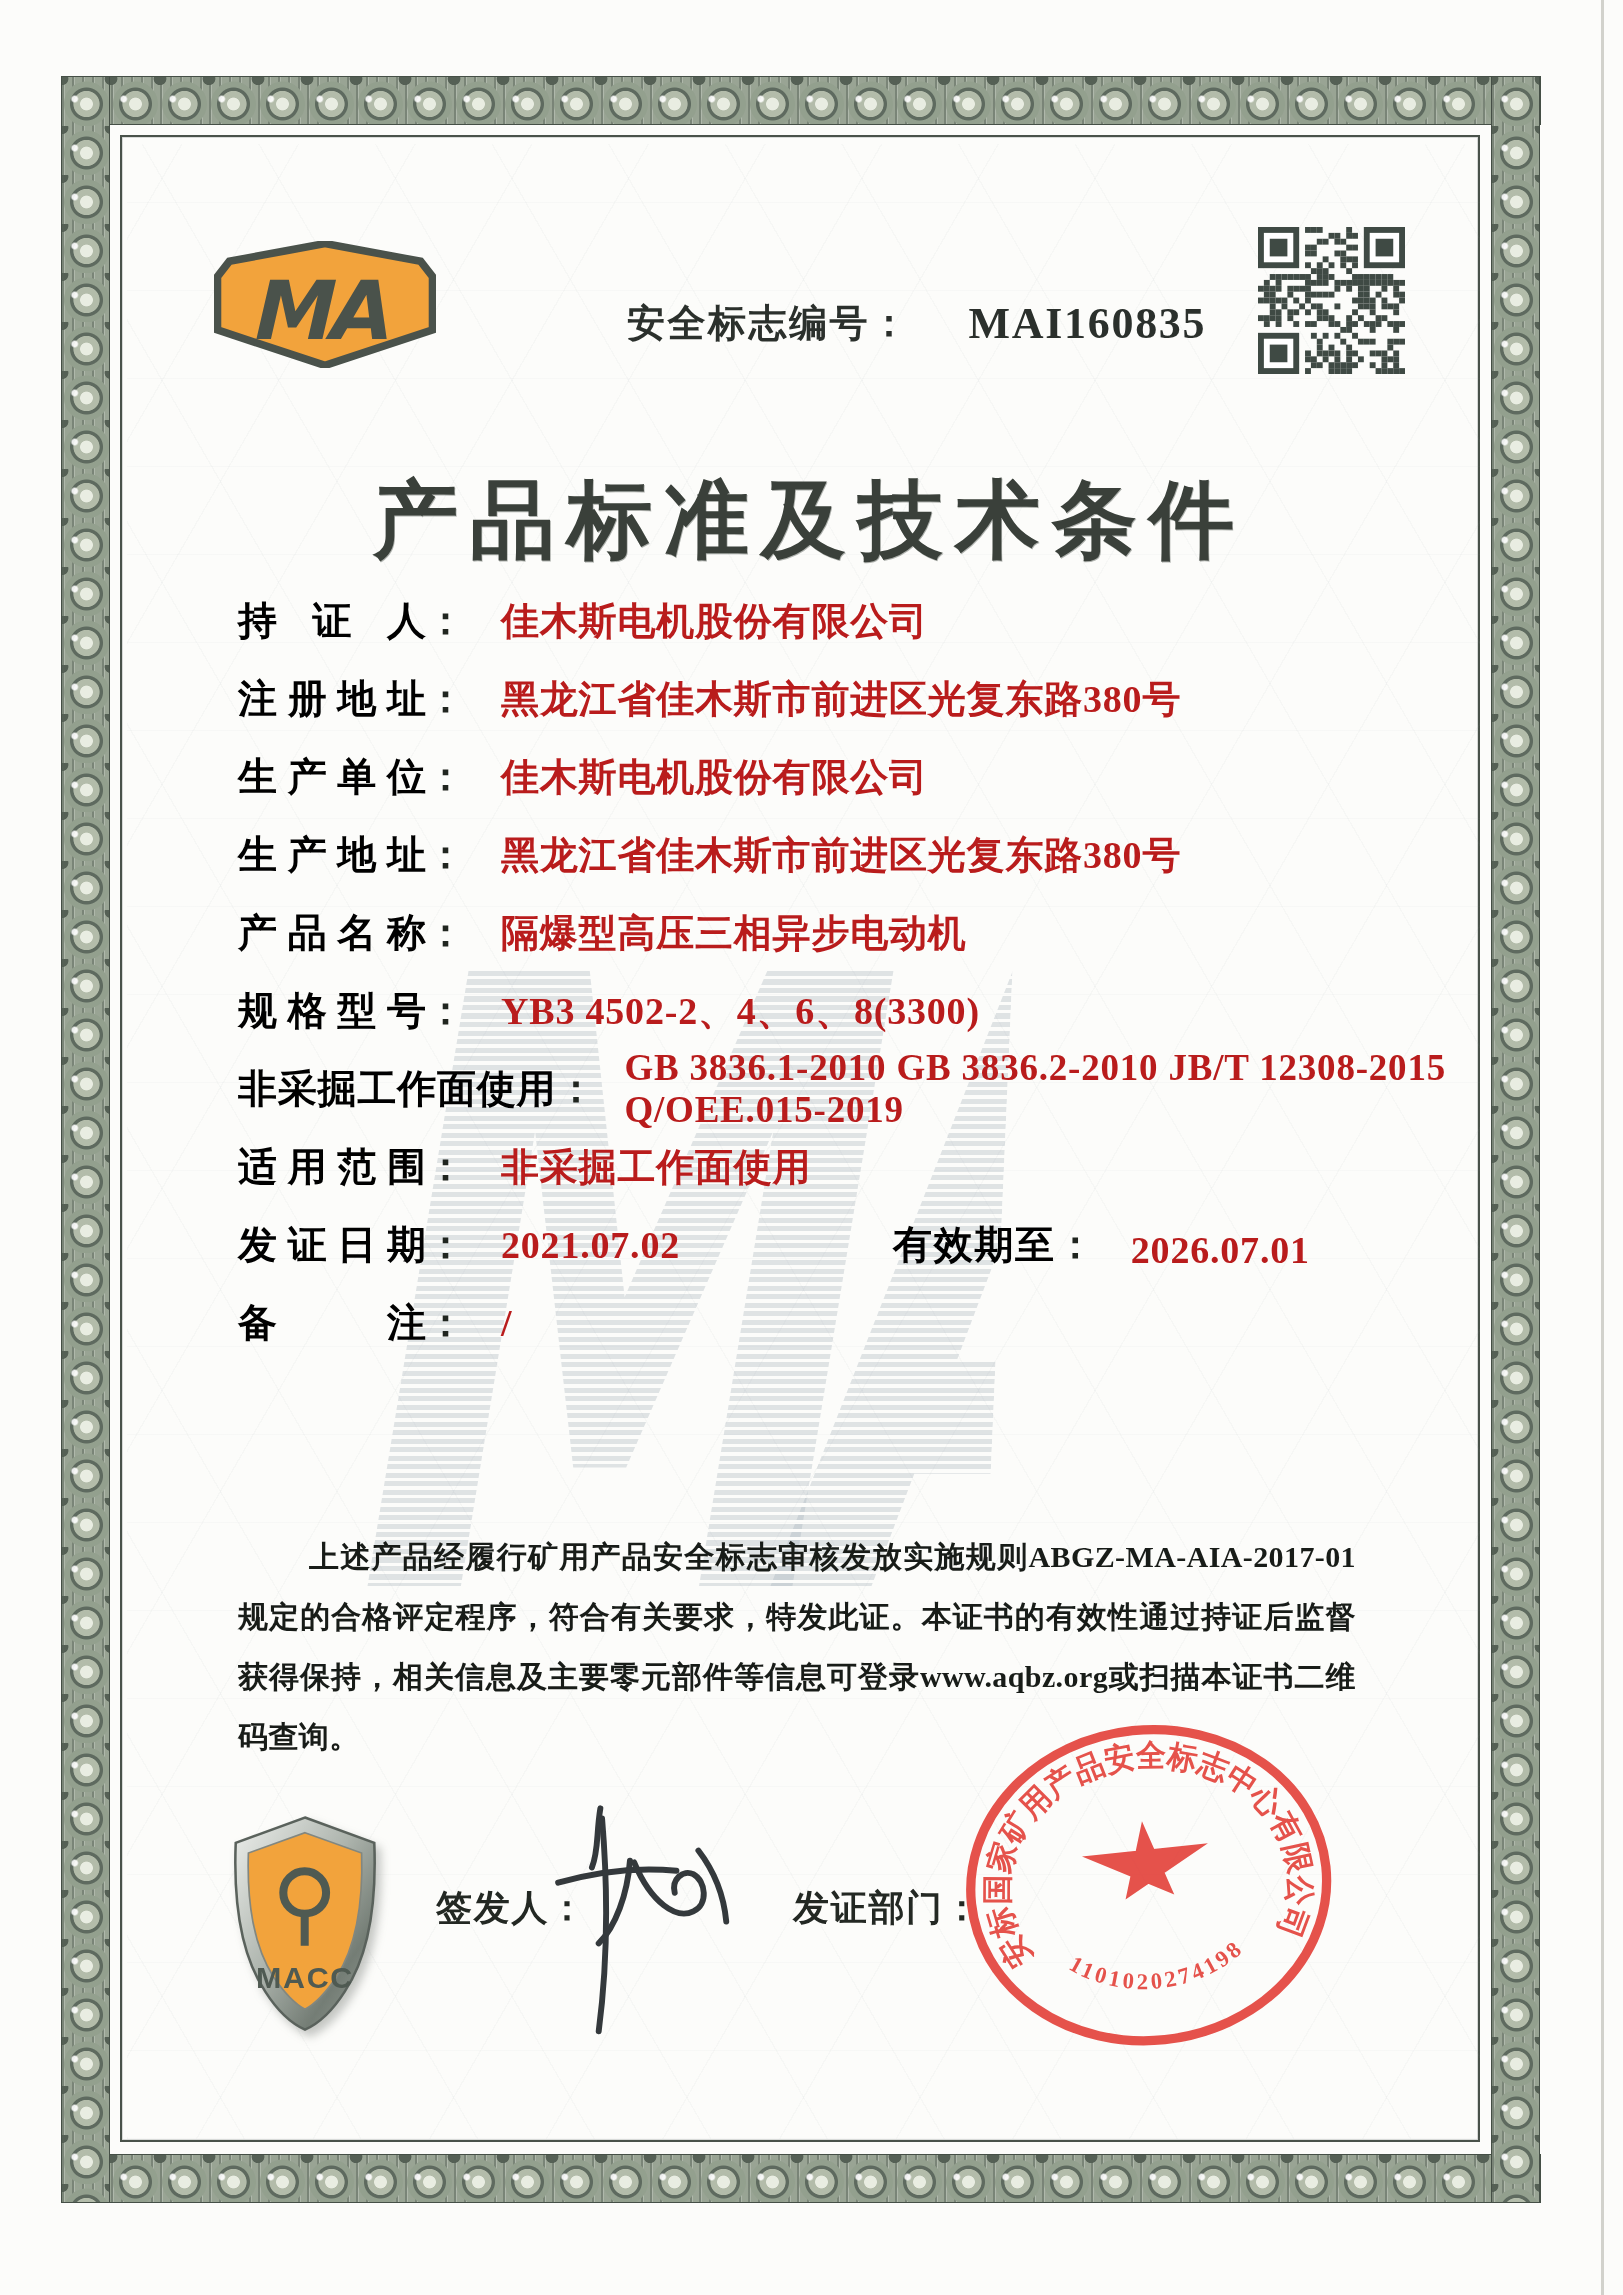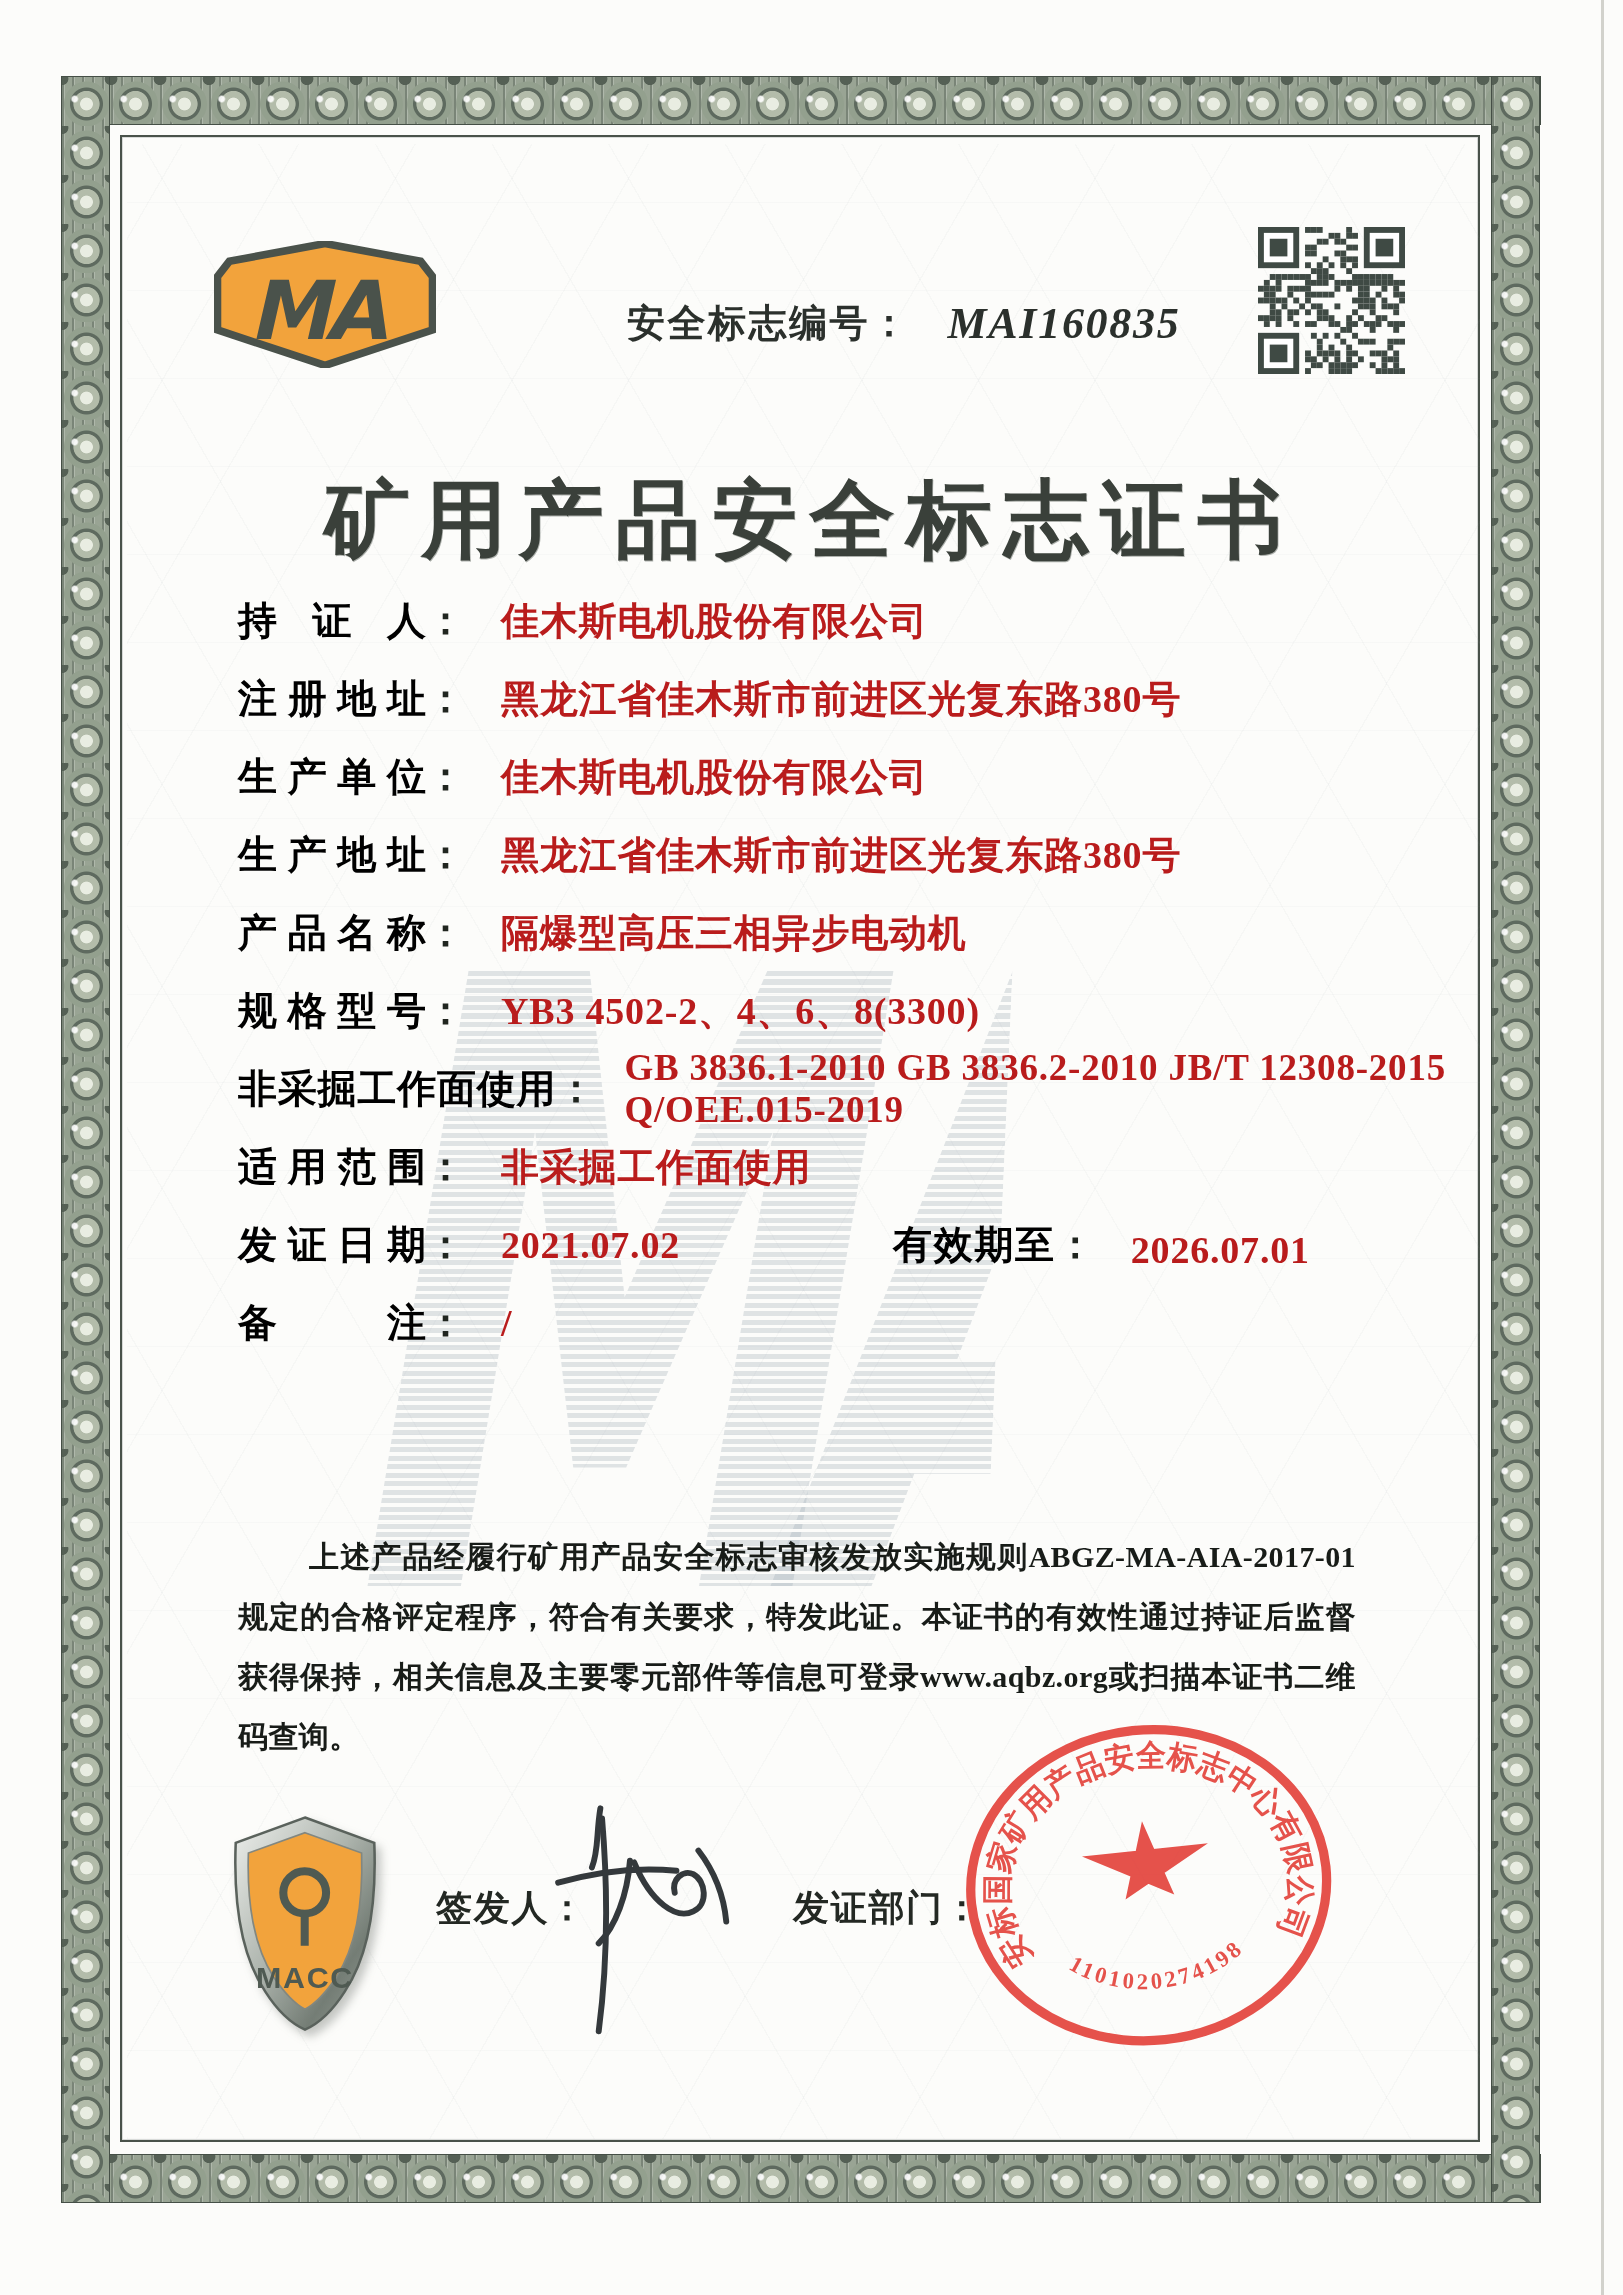--- a/index.html
+++ b/index.html
@@ -44,21 +44,21 @@
     transform:scaleX(.62) skewX(-4deg);transform-origin:left top;
     -webkit-mask-image:repeating-linear-gradient(0deg,#000 0 5px,rgba(0,0,0,0) 5px 8.5px);
             mask-image:repeating-linear-gradient(0deg,#000 0 5px,rgba(0,0,0,0) 5px 8.5px);
     user-select:none;
   }
   .edge-line{position:absolute;left:1601px;top:0;width:2.5px;height:2295px;background:#d2d2cc;}
   
   .badge{position:absolute;left:214px;top:241px;width:222px;height:127px;}
   .number-line{position:absolute;left:627px;top:298px;height:51px;display:flex;align-items:center;}
   .number-label{font-size:38px;font-weight:bold;color:#2B302C;letter-spacing:2.5px;}
-  .number-value{font-family:"Liberation Serif","DejaVu Serif",serif;font-size:44px;font-weight:bold;color:#2B302C;margin-left:37px;letter-spacing:1.7px;font-style:italic;}
+  .number-value{font-family:"Liberation Serif","DejaVu Serif",serif;font-size:44px;font-weight:bold;color:#2B302C;margin-left:58px;letter-spacing:1.7px;}
   .qr{position:absolute;left:1258px;top:227px;width:147px;height:147px;}
   .cert-title{
     position:absolute;left:127px;top:463px;width:1365px;text-align:center;
     font-family:"Liberation Serif","DejaVu Serif",serif;
     font-size:85px;font-weight:900;color:#3A403A;letter-spacing:12px;white-space:nowrap;
     text-shadow:0.8px 0.8px 0 rgba(58,64,58,.4);
   }
   
   .fields{position:absolute;left:238px;top:582px;width:1141px;}
   .row{display:flex;align-items:center;height:78px;}
@@ -338,21 +338,21 @@
       <rect x="1" y="1" width="5" height="5" fill="#fff"></rect>
       <rect x="2" y="2" width="3" height="3" fill="#3F4A44"></rect>
       <rect x="18" y="0" width="7" height="7" fill="#3F4A44"></rect>
       <rect x="19" y="1" width="5" height="5" fill="#fff"></rect>
       <rect x="20" y="2" width="3" height="3" fill="#3F4A44"></rect>
       <rect x="0" y="18" width="7" height="7" fill="#3F4A44"></rect>
       <rect x="1" y="19" width="5" height="5" fill="#fff"></rect>
       <rect x="2" y="20" width="3" height="3" fill="#3F4A44"></rect>
     </svg>
 
-  <div class="cert-title">矿用产品安全标志证书</div>
+  <div class="cert-title">产品标准及技术条件</div>
 
   <div class="fields" id="fields">
       <div class="row">
         <span class="flabel">持证人</span>
         <span class="colon">：</span>
         <div class="fvalue">佳木斯电机股份有限公司</div>
       </div>
       <div class="row">
         <span class="flabel">注册地址</span>
         <span class="colon">：</span>

